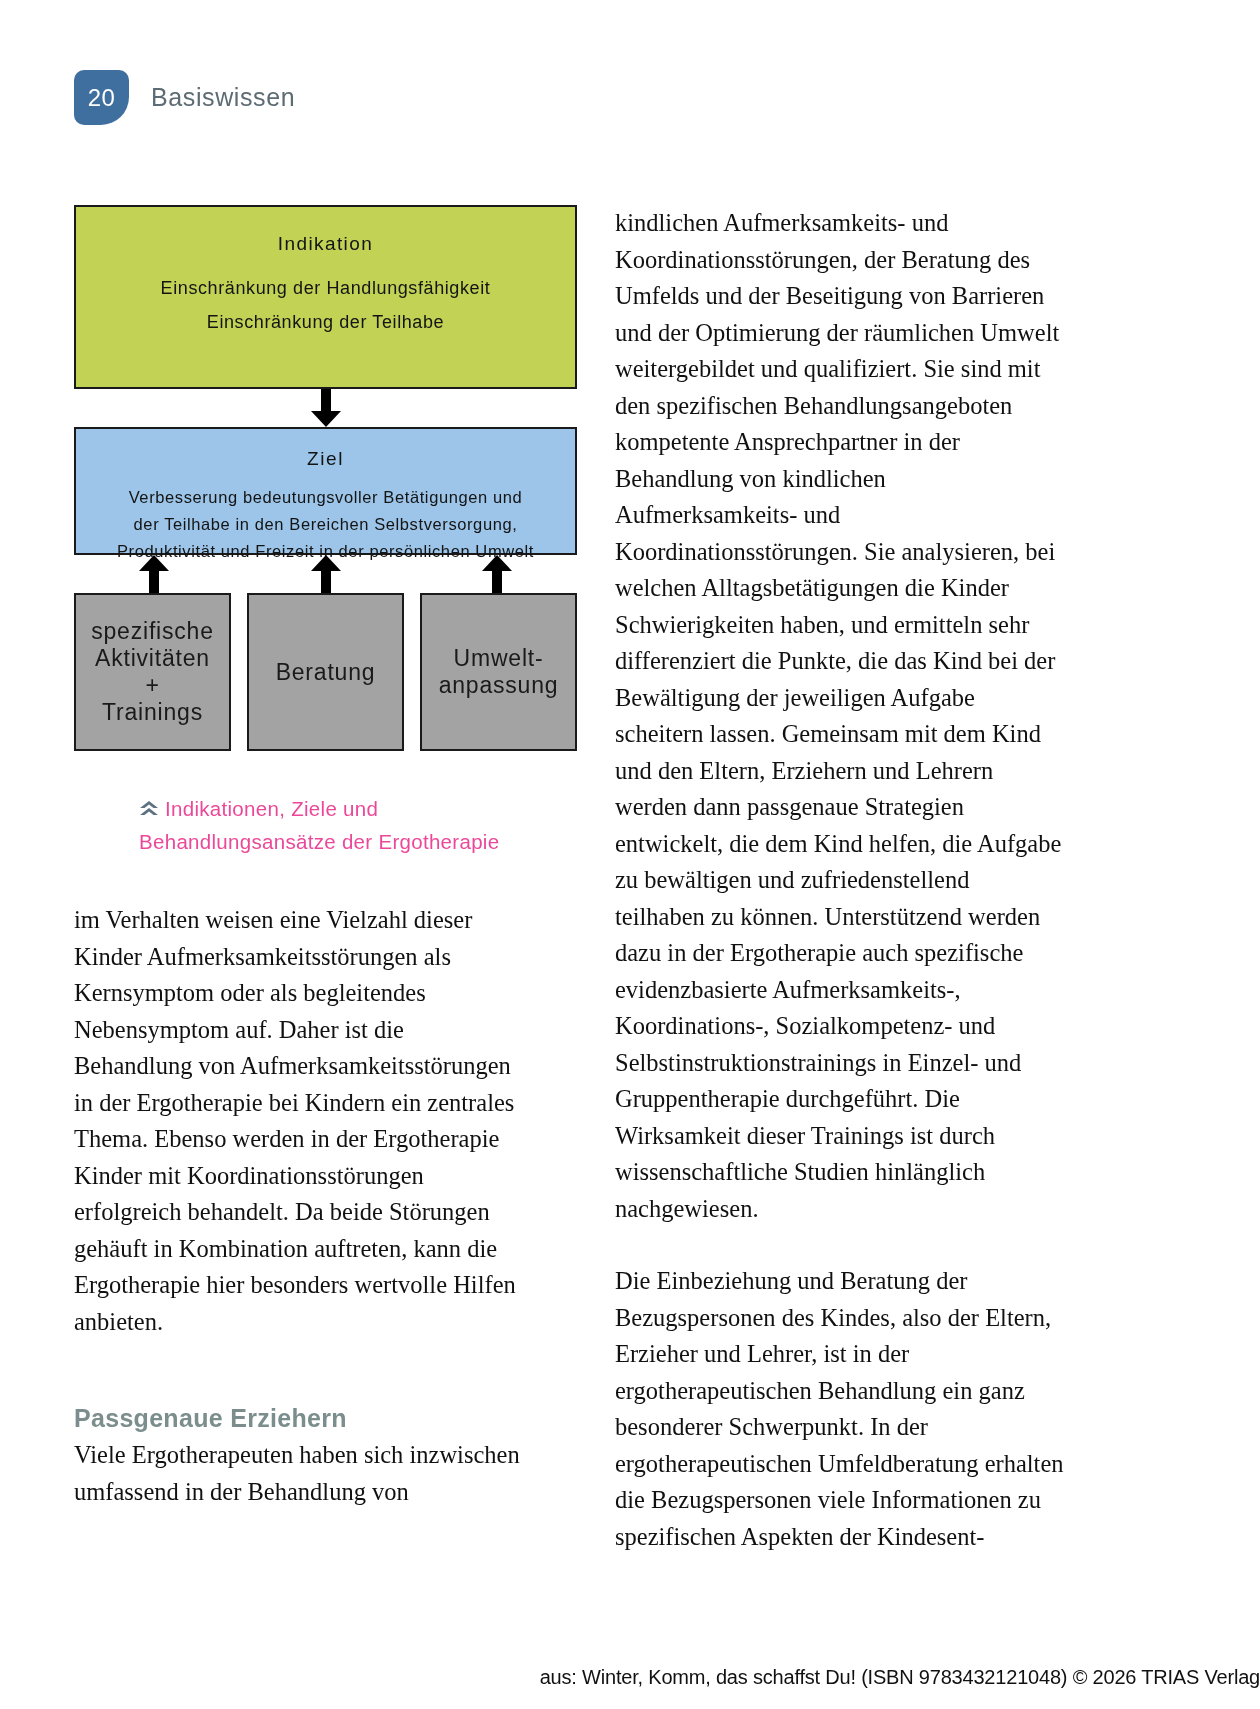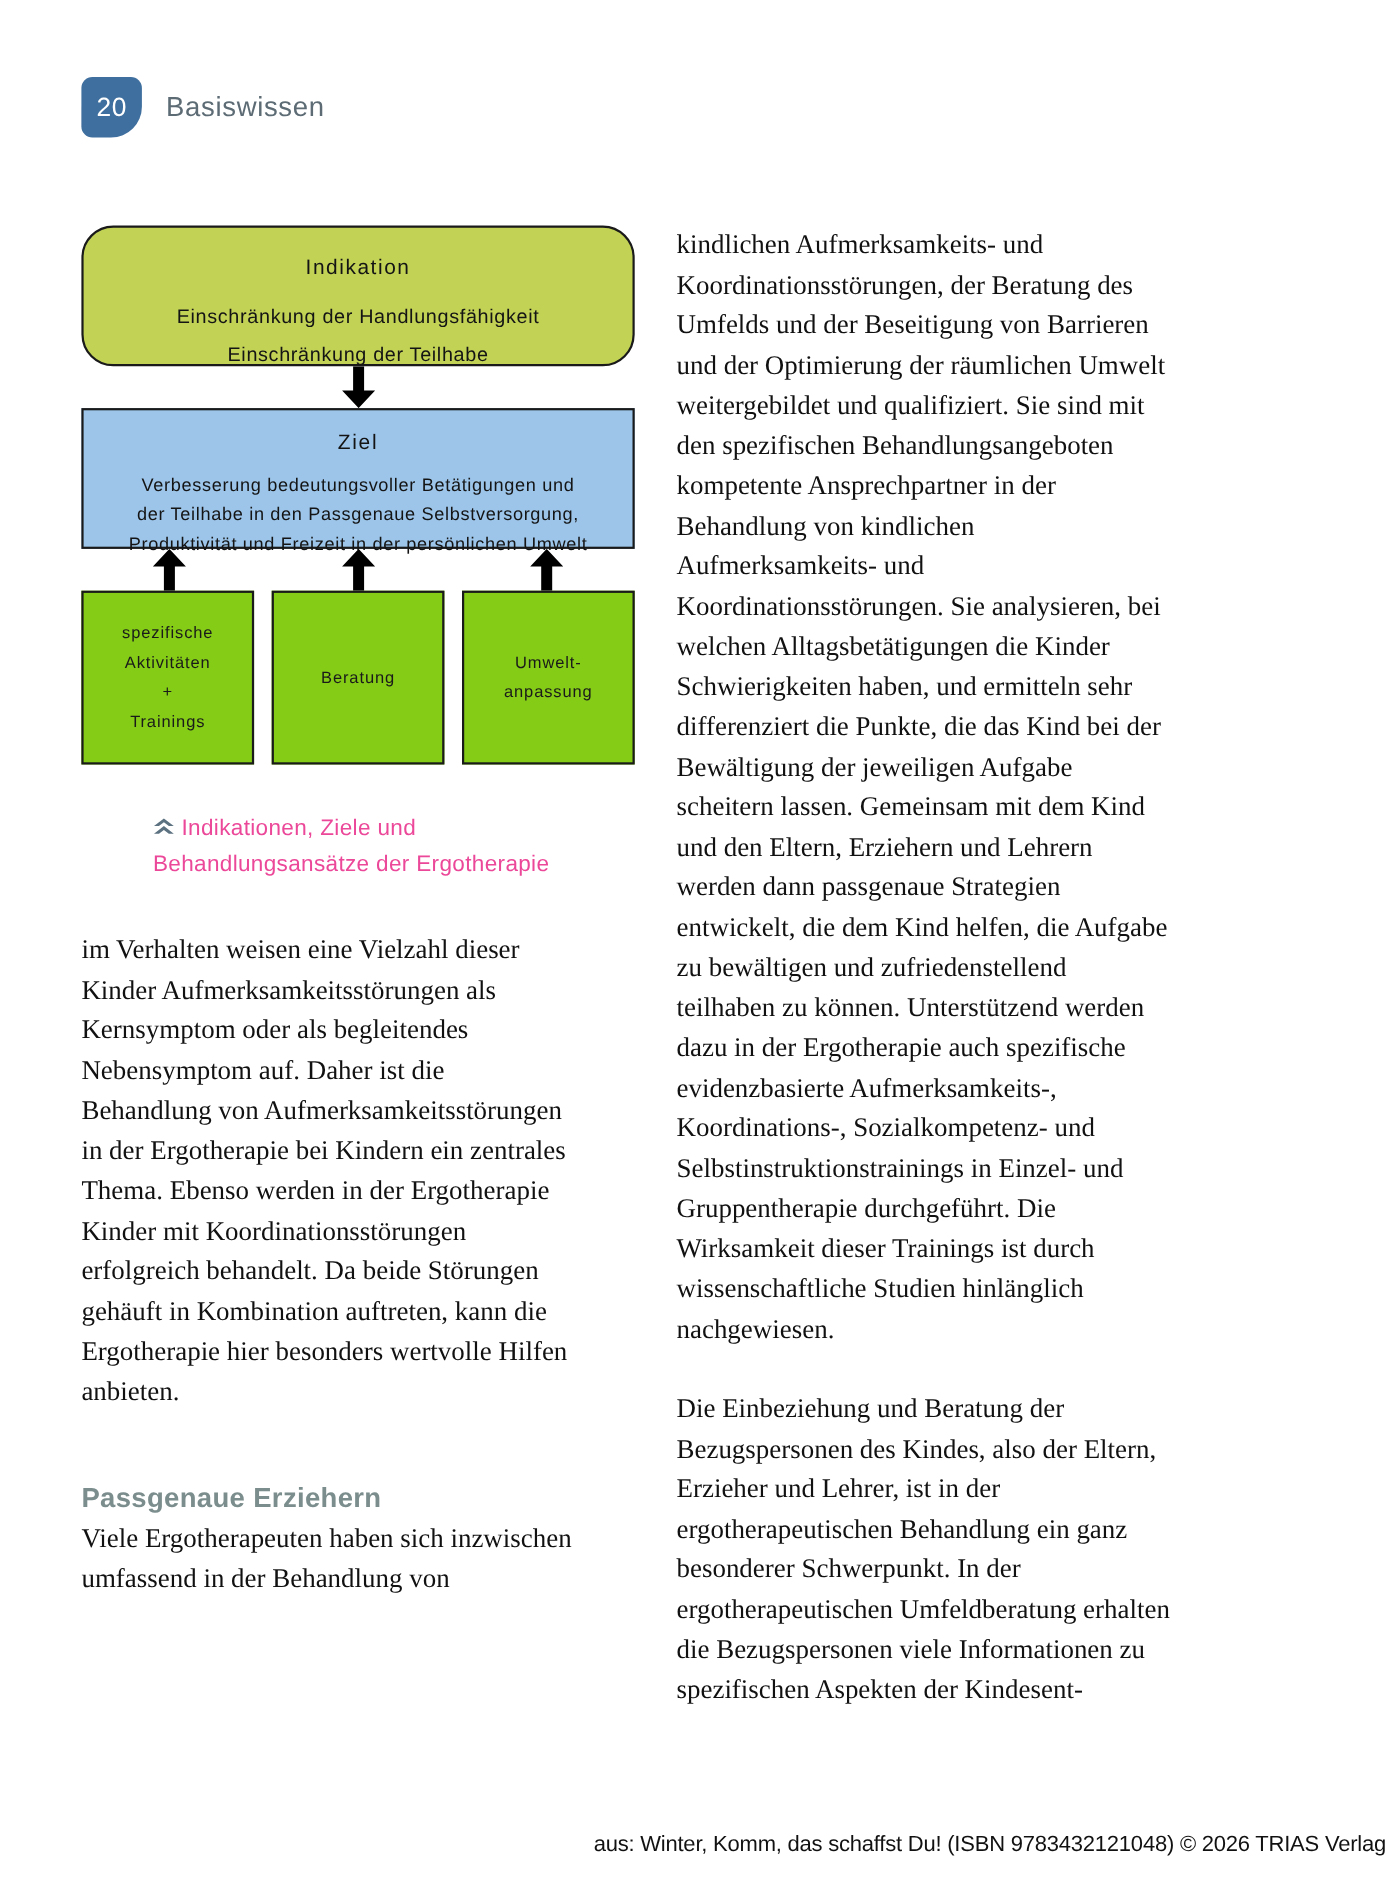--- a/index.html
+++ b/index.html
@@ -65,23 +65,22 @@
   .dbox {
     border: 2px solid #1a1a1a;
     box-sizing: border-box;
     font-family: "Liberation Sans", sans-serif;
     color: #141414;
     text-align: center;
     letter-spacing: 0.6px;
   }
   #box-indikation {
     background: #c2d255;
-    height: 128px;
+    height: 184px;
     padding-top: 26px;
-    border-radius: 29px;
   }
   #box-indikation .dtitle {
     font-size: 19px;
     letter-spacing: 1.4px;
     margin-bottom: 16px;
   }
   #box-indikation .dline {
     font-size: 18px;
     line-height: 34px;
   }
@@ -110,28 +109,28 @@
     height: 38px;
   }
   .arrow-down svg, .arrow-up svg { display: block; }
 
   #orange-row {
     display: flex;
     gap: 16px;
     margin-top: 0;
   }
   .obox {
-    background: #84cc16;
+    background: #a3a3a3;
     height: 158px;
     flex: 1;
     display: flex;
     align-items: center;
     justify-content: center;
     font-family: "Liberation Sans", sans-serif;
-    font-size: 15px;
+    font-size: 23px;
     line-height: 27px;
     color: #1a1a1a;
     letter-spacing: 0.8px;
     text-align: center;
   }
   .arrow-strip {
     position: relative;
     height: 38px;
     width: 503px;
   }
@@ -215,21 +214,21 @@
         <div class="arrow-down" style="left:235px; top:0;">
           <svg width="34" height="38" viewBox="0 0 34 38">
             <path d="M12 0 H22 V22 H32 L17 38 L2 22 H12 Z" fill="#000"></path>
           </svg>
         </div>
       </div>
 
       <div class="dbox" id="box-ziel">
         <div class="dtitle">Ziel</div>
         <div class="dline">Verbesserung bedeutungsvoller Betätigungen und</div>
-        <div class="dline">der Teilhabe in den Passgenaue Selbstversorgung,</div>
+        <div class="dline">der Teilhabe in den Bereichen Selbstversorgung,</div>
         <div class="dline">Produktivität und Freizeit in der persönlichen Umwelt</div>
       </div>
 
       <div class="arrow-strip">
         <div class="arrow-up" style="position:absolute;left:63px;top:0;">
           <svg width="34" height="38" viewBox="0 0 34 38">
             <path d="M17 0 L32 16 H22 V38 H12 V16 H2 Z" fill="#000"></path>
           </svg>
         </div>
         <div class="arrow-up" style="position:absolute;left:235px;top:0;">

